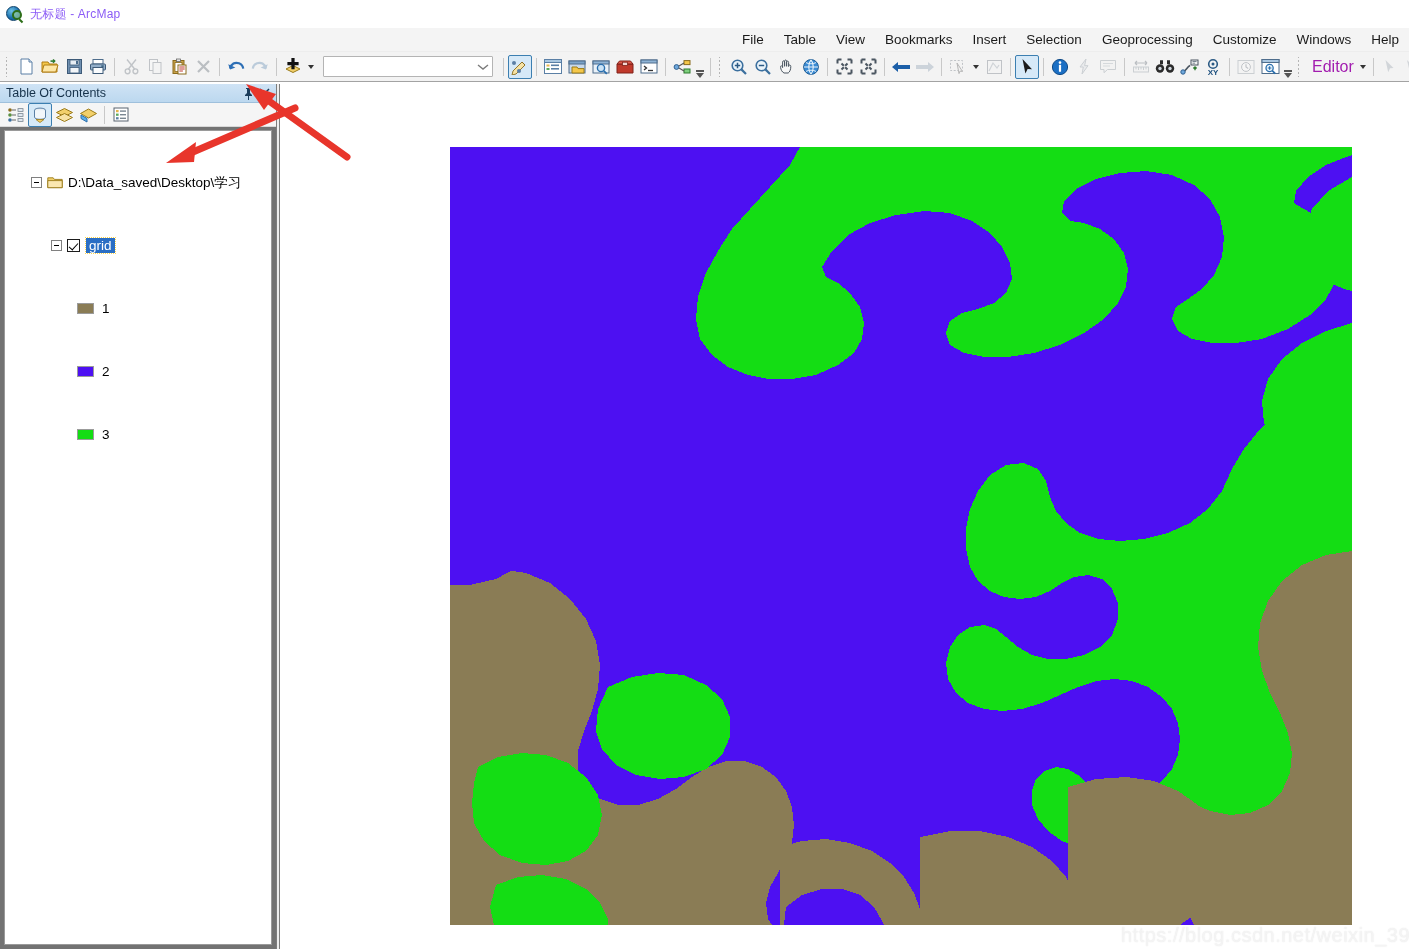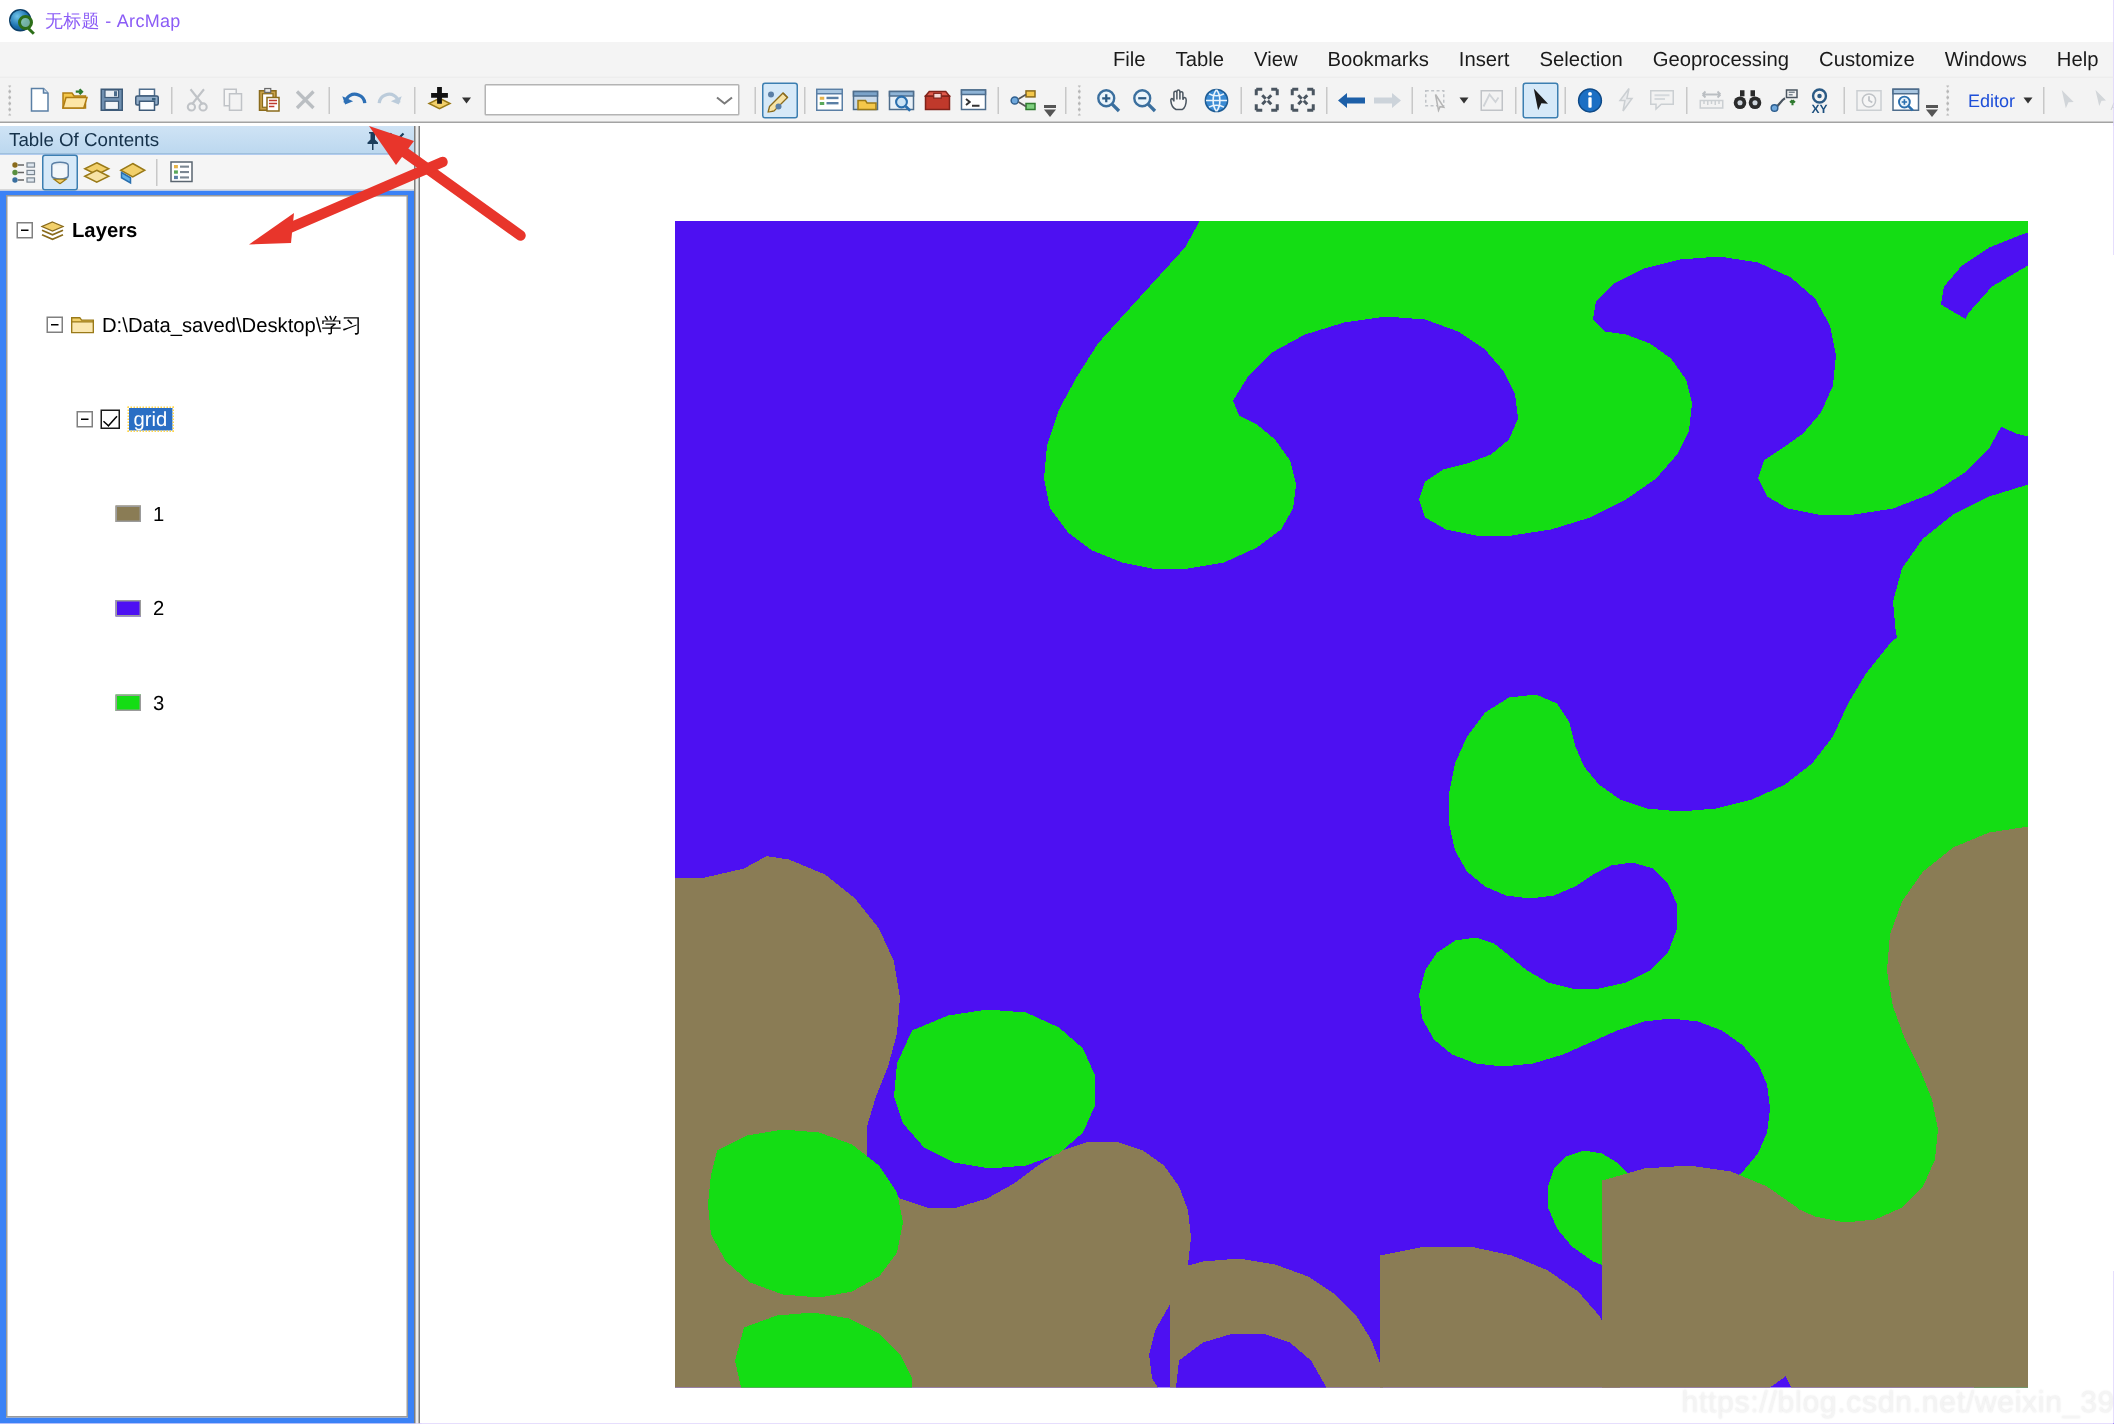--- a/index.html
+++ b/index.html
@@ -91,27 +91,27 @@
   .overflow {
     width: 12px; height: 26px; display: flex; flex-direction: column;
     align-items: center; justify-content: flex-end; padding-bottom: 2px; flex: 0 0 auto;
   }
   .overflow .bar { width: 8px; height: 2px; background: #555; margin-bottom: 1px; }
   .overflow .tri {
     border-left: 4px solid transparent; border-right: 4px solid transparent;
     border-top: 5px solid #555;
   }
   .editor-label {
-    font-size: 12px; color: #1d4ed8; padding: 0 3px 0 6px; white-space: nowrap;
+    font-size: 16px; color: #a21caf; padding: 0 3px 0 6px; white-space: nowrap;
   }
 
   
   .toc {
     position: absolute; left: 0; top: 84px; width: 276px; bottom: 0;
-    background: #3b82f6; display: flex; flex-direction: column;
+    background: #737373; display: flex; flex-direction: column;
   }
   .toc-header {
     height: 19px; background: linear-gradient(#cfe3f5, #bcd8ef);
     display: flex; align-items: center; padding: 0 4px 0 6px;
     border-bottom: 1px solid #9fc0dc;
   }
   .toc-title { font-size: 12.5px; color: #15314a; flex: 1 1 auto; }
   .toc-hbtn {
     width: 16px; height: 16px; display: flex; align-items: center; justify-content: center;
     font-size: 13px; color: #1b3d5c; line-height: 1;
@@ -597,31 +597,20 @@
             <rect x="3" y="6.6" width="2.6" height="2.2" fill="#5aa85a"></rect>
             <rect x="7" y="7" width="6" height="1.4" fill="#7b8792"></rect>
             <rect x="3" y="10.2" width="2.6" height="2.2" fill="#5b7fa6"></rect>
             <rect x="7" y="10.6" width="6" height="1.4" fill="#7b8792"></rect>
           </svg>
       </div>
     </div>
 
     <div class="toc-tree">
 
-      <div class="tree-row" style="margin-top:11px;">
-        <span class="expander"></span>
-        <span class="lyr-icon">
-          <svg width="16" height="14" viewBox="0 0 16 14">
-              <path d="M8 1l7 3-7 3-7-3z" fill="#f2d06b" stroke="#8a6b1c" stroke-width=".9"></path>
-              <path d="M1 6.5l7 3 7-3" fill="none" stroke="#8a6b1c" stroke-width="1.2"></path>
-              <path d="M1 9.5l7 3 7-3" fill="none" stroke="#8a6b1c" stroke-width="1.2"></path>
-            </svg>
-        </span>
-        <span class="node-text bold">Layers</span>
-      </div>
 
       <div class="tree-row ind1">
         <span class="expander"></span>
         <span class="lyr-icon">
           <svg width="16" height="13" viewBox="0 0 16 13">
               <path d="M.8 1.8h5.4l1.2 1.6h7.8v8.2H.8z" fill="#f2d06b" stroke="#9a7a18" stroke-width=".9"></path>
               <path d="M.8 4.6h14.4v7.1H.8z" fill="#fae7b0" stroke="#9a7a18" stroke-width=".9"></path>
             </svg>
         </span>
         <span class="node-text">D:\Data_saved\Desktop\学习</span>

